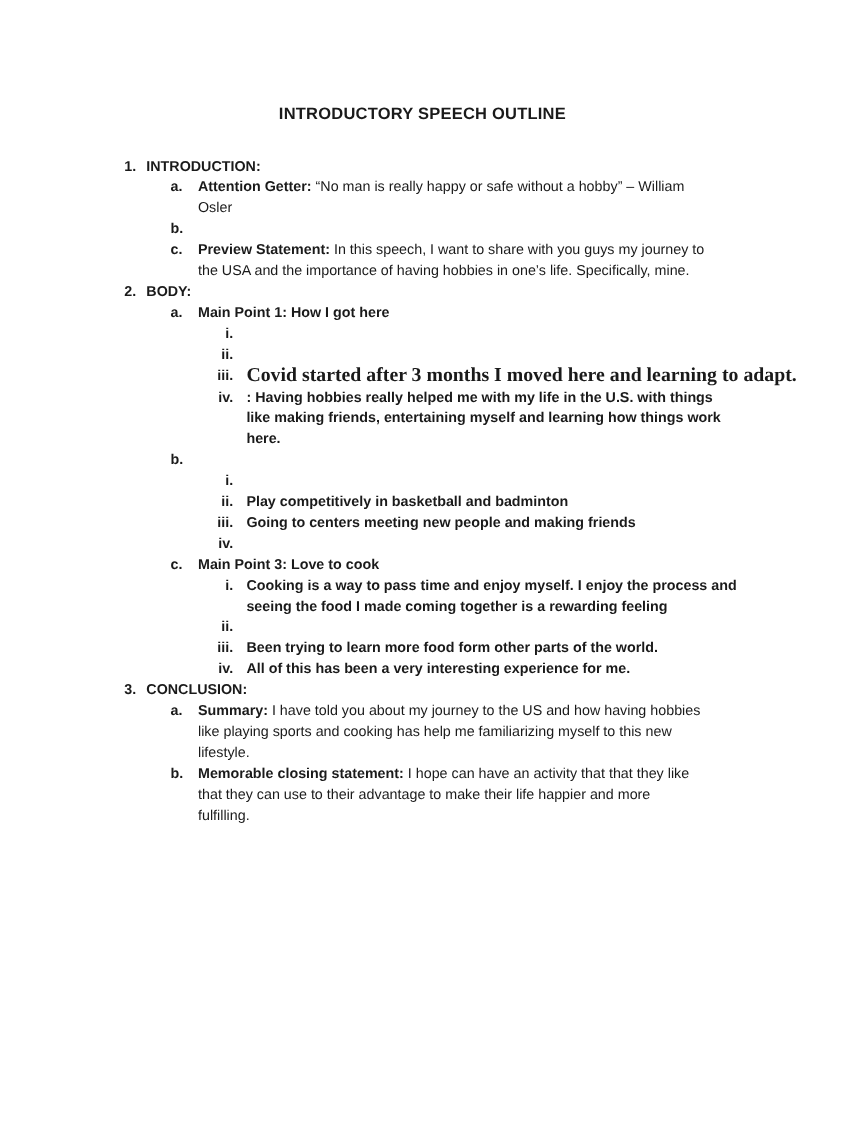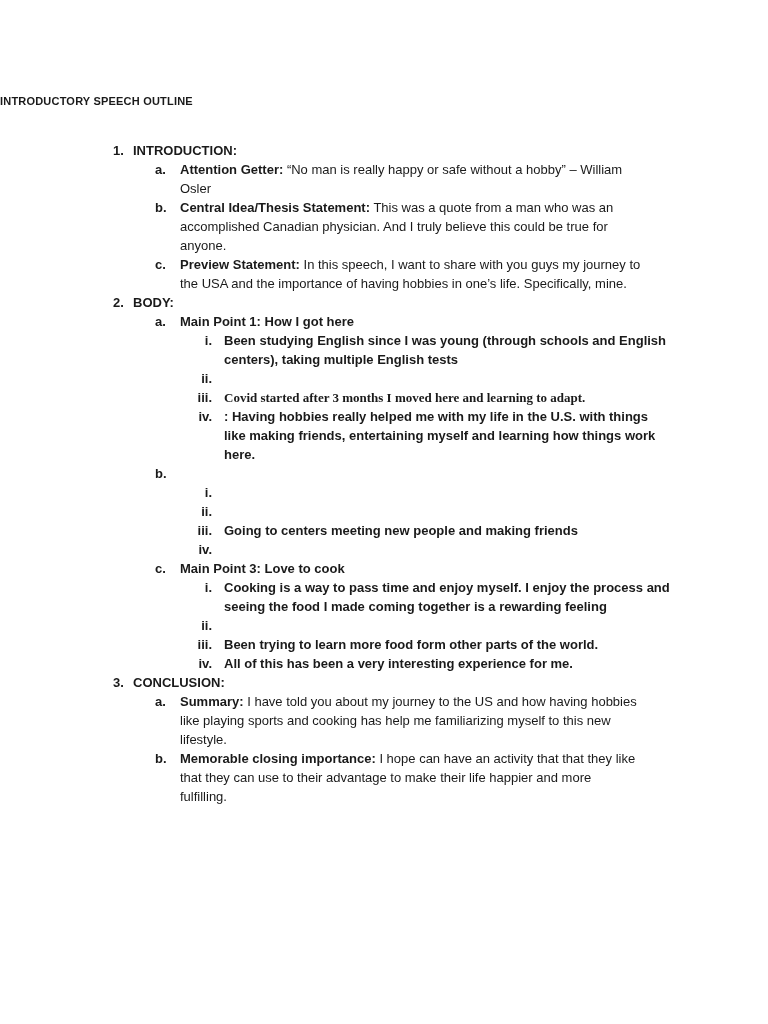--- a/index.html
+++ b/index.html
@@ -7,80 +7,76 @@
     position:relative;
     width:768px; height:1024px;
     background:#ffffff;
     overflow:hidden;
     font-family:"Liberation Sans", sans-serif;
     color:#1a1a1a;
   }
   .title {
     position:absolute;
     top:95px; left:0; width:768px;
-    font-size:11px;
+    text-align:center;
+    font-size:15px;
     font-weight:700;
     letter-spacing:0.2px;
   }
   .outline {
     position:absolute;
     top:141px; left:0; width:768px;
     font-size:13px;
     line-height:19px;
   }
   .row { display:flex; align-items:flex-start; }
   .lvl1 { padding-left:113px; font-weight:700; }
   .lvl1 .num { width:20px; flex:none; }
   .lvl2 { padding-left:155px; }
   .lvl2 .marker { width:25px; flex:none; font-weight:700; }
   .lvl3 { padding-left:170px; }
   .lvl3 .marker { width:42px; flex:none; text-align:right; margin-right:12px; font-weight:700; }
   .text { white-space:pre-wrap; }
   .run-b { font-weight:700; }
-  .run-serif { font-family:"Liberation Serif", serif; font-size:13px; }
+  .run-serif { font-family:"Liberation Serif", serif; font-size:18px; }
   .run-sup { vertical-align:super; font-size:8.5px; line-height:0; }
 </style>
 </head>
 <body>
 
 <div class="page">
   <div class="title">INTRODUCTORY SPEECH OUTLINE</div>
   <div class="outline">
       <div class="row lvl1">
         <span class="num">1.</span>
         <span class="heading">INTRODUCTION:</span>
       </div>
       <div class="row lvl2">
         <span class="marker">a.</span>
         <span class="text"><span class="run run-b">Attention Getter:</span><span class="run"> “No man is really happy or safe without a hobby” – William
 Osler</span></span>
       </div>
       <div class="row lvl2">
         <span class="marker">b.</span>
-        <span class="text"><span class="run run-b">Central Idea/Thesis Statement:</span><span class="run"> This was a quote from a man who was an
-accomplished Canadian physician. And I truly believe this could be true for
-anyone.</span></span>
       </div>
       <div class="row lvl2">
         <span class="marker">c.</span>
         <span class="text"><span class="run run-b">Preview Statement:</span><span class="run"> In this speech, I want to share with you guys my journey to
 the USA and the importance of having hobbies in one’s life. Specifically, mine.</span></span>
       </div>
       <div class="row lvl1">
         <span class="num">2.</span>
         <span class="heading">BODY:</span>
       </div>
       <div class="row lvl2">
         <span class="marker">a.</span>
         <span class="text"><span class="run run-b">Main Point 1: How I got here</span></span>
       </div>
       <div class="row lvl3">
         <span class="marker">i.</span>
-        <span class="text"><span class="run run-b">Been studying English since I was young (through schools and English
-centers), taking multiple English tests</span></span>
       </div>
       <div class="row lvl3">
         <span class="marker">ii.</span>
       </div>
       <div class="row lvl3">
         <span class="marker">iii.</span>
         <span class="text"><span class="run run-b run-serif">Covid started after 3 months I moved here and learning to adapt.</span></span>
       </div>
       <div class="row lvl3">
         <span class="marker">iv.</span>
@@ -89,20 +85,21 @@
 here.</span></span>
       </div>
       <div class="row lvl2">
         <span class="marker">b.</span>
       </div>
       <div class="row lvl3">
         <span class="marker">i.</span>
       </div>
       <div class="row lvl3">
         <span class="marker">ii.</span>
+        <span class="text"><span class="run run-b">Play competitively in basketball and badminton</span></span>
       </div>
       <div class="row lvl3">
         <span class="marker">iii.</span>
         <span class="text"><span class="run run-b">Going to centers meeting new people and making friends</span></span>
       </div>
       <div class="row lvl3">
         <span class="marker">iv.</span>
       </div>
       <div class="row lvl2">
         <span class="marker">c.</span>
@@ -129,18 +126,18 @@
         <span class="heading">CONCLUSION:</span>
       </div>
       <div class="row lvl2">
         <span class="marker">a.</span>
         <span class="text"><span class="run run-b">Summary:</span><span class="run"> I have told you about my journey to the US and how having hobbies
 like playing sports and cooking has help me familiarizing myself to this new
 lifestyle.</span></span>
       </div>
       <div class="row lvl2">
         <span class="marker">b.</span>
-        <span class="text"><span class="run run-b">Memorable closing importance:</span><span class="run"> I hope can have an activity that that they like
+        <span class="text"><span class="run run-b">Memorable closing statement:</span><span class="run"> I hope can have an activity that that they like
 that they can use to their advantage to make their life happier and more
 fulfilling.</span></span>
       </div>
     </div>
 </div>
 
 </body></html>

